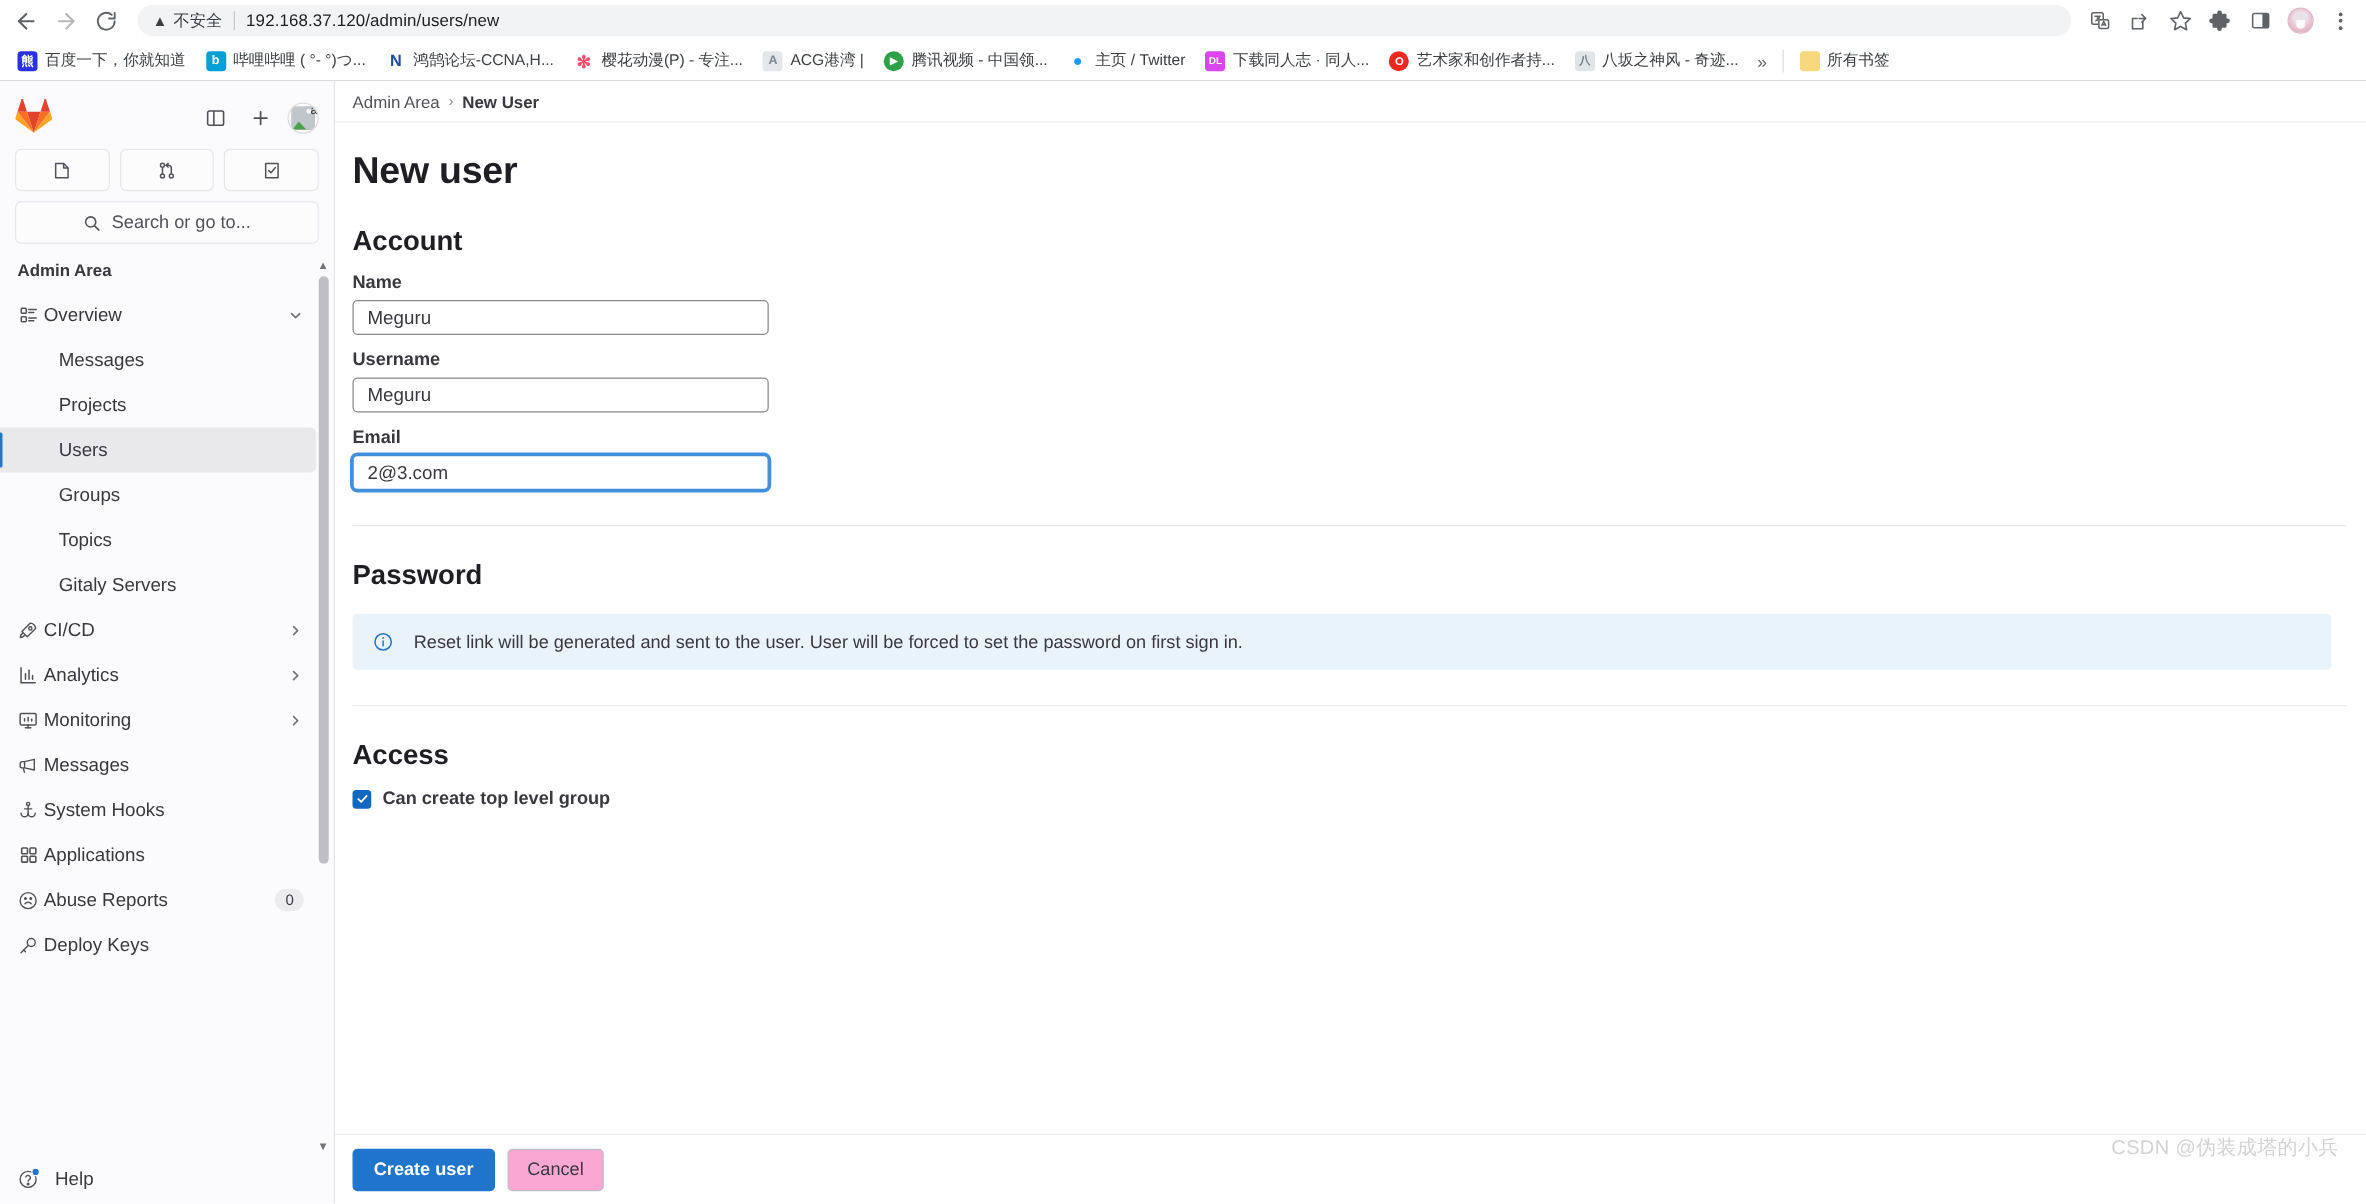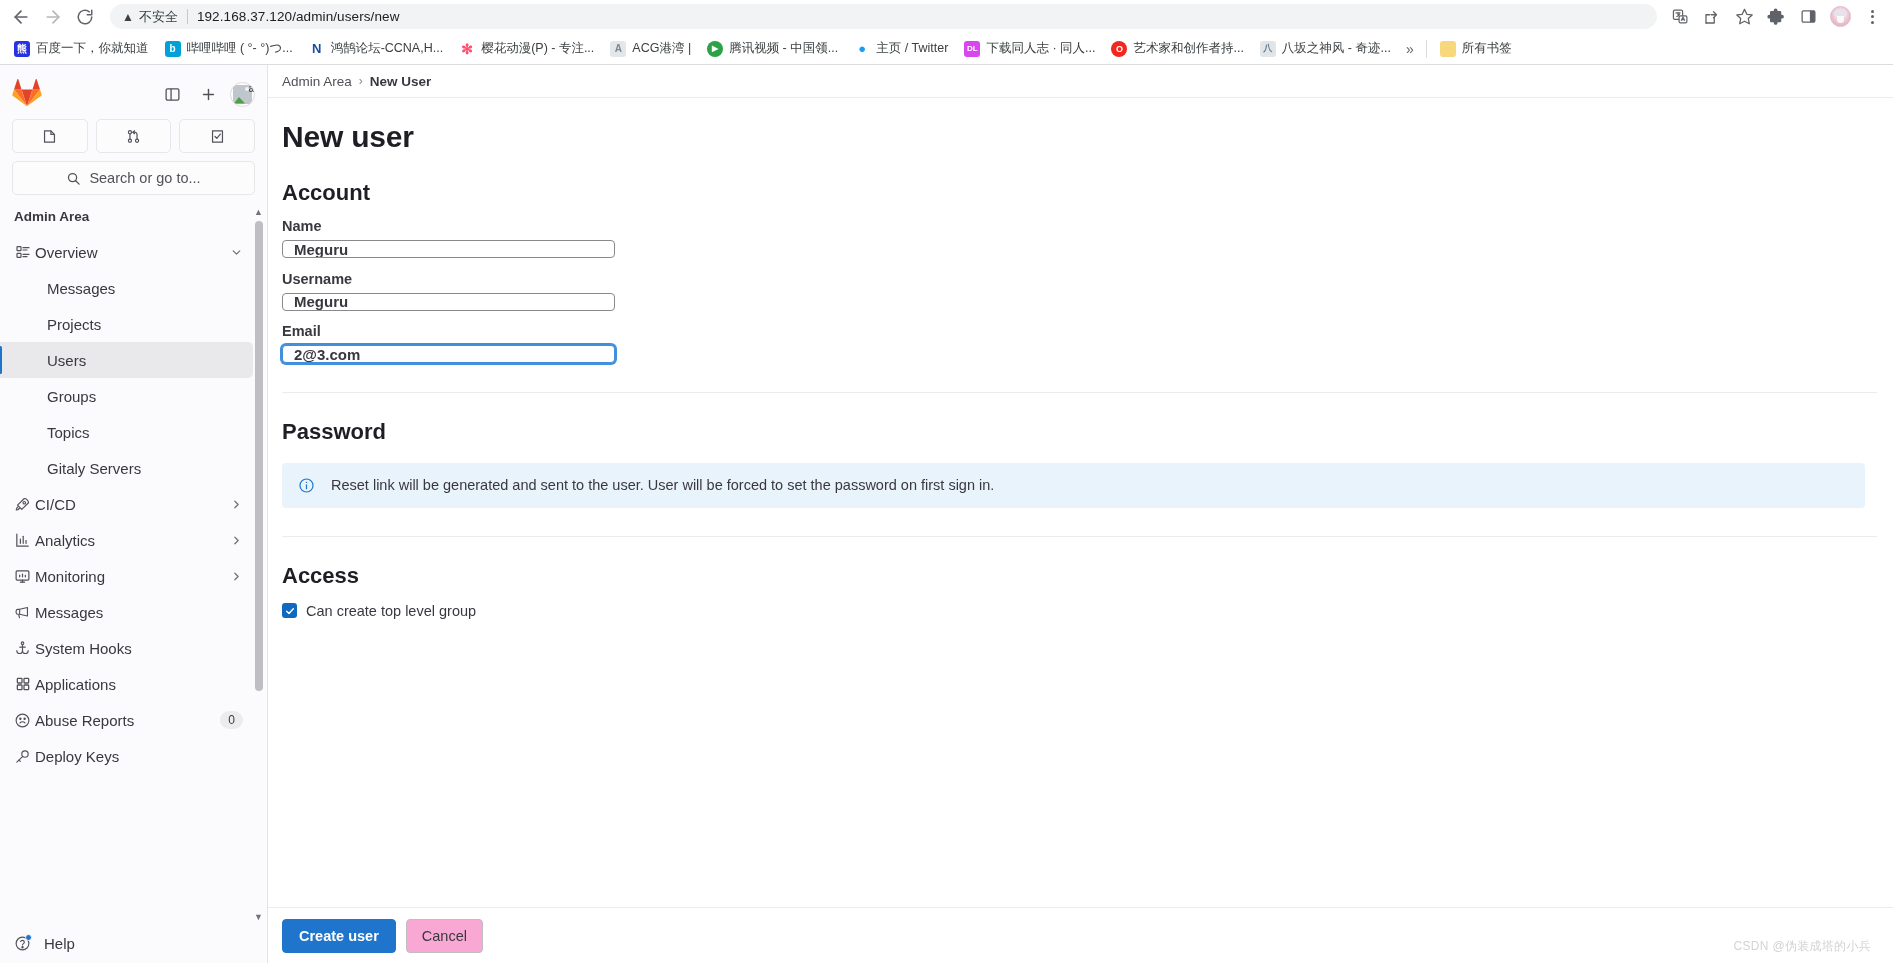--- a/index.html
+++ b/index.html
@@ -139,24 +139,23 @@
   .bc-cur { color:#3a383f; font-weight:bold; }
 
   .content { flex:1; padding: 22px 16px 0 14px; overflow:hidden; position:relative;}
   h1.page-title { font-size:30px; font-weight:bold; color:#1f1e24; letter-spacing:-0.2px; }
   h2.section {
     font-size:22px; font-weight:bold; color:#1f1e24; margin-top: 26px;
   }
   .field { margin-top: 12px; }
   .field label { display:block; font-size:14.5px; font-weight:bold; color:#3a383f; margin-bottom:6px;}
   .inp {
-    width: 333px; height: 18px; border:1px solid #89888d; border-radius:4px;
+    width: 333px; height: 28px; border:1px solid #89888d; border-radius:4px;
     padding: 0 11px; font-size:15px; color:#3a383f; background:#fff;
     font-family:"Liberation Sans", sans-serif;
-    font-weight:bold;
   }
   .inp.focused {
     border-color:#428fdc; box-shadow: 0 0 0 2px #428fdc; outline:none;
   }
   .hr { height:1px; background:#ececef; margin-top: 28px; }
 
   .alert-info {
     margin-top: 18px; background:#e9f3fc; border-radius:4px; display:flex; align-items:center; gap:16px;
     padding: 14px 16px; font-size:14.5px; color:#3a383f; max-width: 1583px;
   }
@@ -170,38 +169,38 @@
   }
   .spin-up, .spin-dn { width:0;height:0;border-left:5px solid transparent;border-right:5px solid transparent;}
   .spin-up { border-bottom:6px solid #3a383f;}
   .spin-dn { border-top:6px solid #3a383f;}
 
   .checkrow { display:flex; align-items:center; gap:9px; margin-top:14px; }
   .cbox {
     width:15px;height:15px;border-radius:3px;background:#1068bf;display:flex;align-items:center;justify-content:center;flex:none;
   }
   .cbox svg{display:block;}
-  .checkrow .lbl{font-size:14.5px;color:#3a383f;}
+  .checkrow .lbl{font-size:14.5px;color:#3a383f;font-weight:bold;}
 
   .footerbar {
     position:absolute; left:0; right:0; bottom:0; height:56px; background:#fff;
     border-top:1px solid #ececef; display:flex; align-items:center; gap:10px; padding-left:14px;
   }
   .btn-primary {
     background:#1f75cb; color:#fff; border:1px solid #1f75cb; border-radius:4px;
     height:34px; padding: 0 16px; font-size:14.5px; font-weight:bold;
     font-family:"Liberation Sans", sans-serif;
   }
   .btn-secondary {
     background:#f9a8d4; color:#3a383f; border:1px solid #bfbfc3; border-radius:4px;
     height:34px; padding: 0 15px; font-size:14.5px;
     font-family:"Liberation Sans", sans-serif;
   }
   .watermark {
-    position:absolute; right:22px; bottom:8px; font-size:12px; color:#d3d3d6; letter-spacing:.3px;
+    position:absolute; right:22px; bottom:34px; font-size:16px; color:#d3d3d6; letter-spacing:.3px;
   }
 </style>
 </head>
 <body>
 
 <div class="browser-chrome">
   <div class="nav-bar">
     <div class="nav-btn">
       <svg width="20" height="20" viewBox="0 0 24 24" fill="none" stroke="#5f6368" stroke-width="2" stroke-linecap="round" stroke-linejoin="round">
           <line x1="19" y1="12" x2="5" y2="12"></line>

